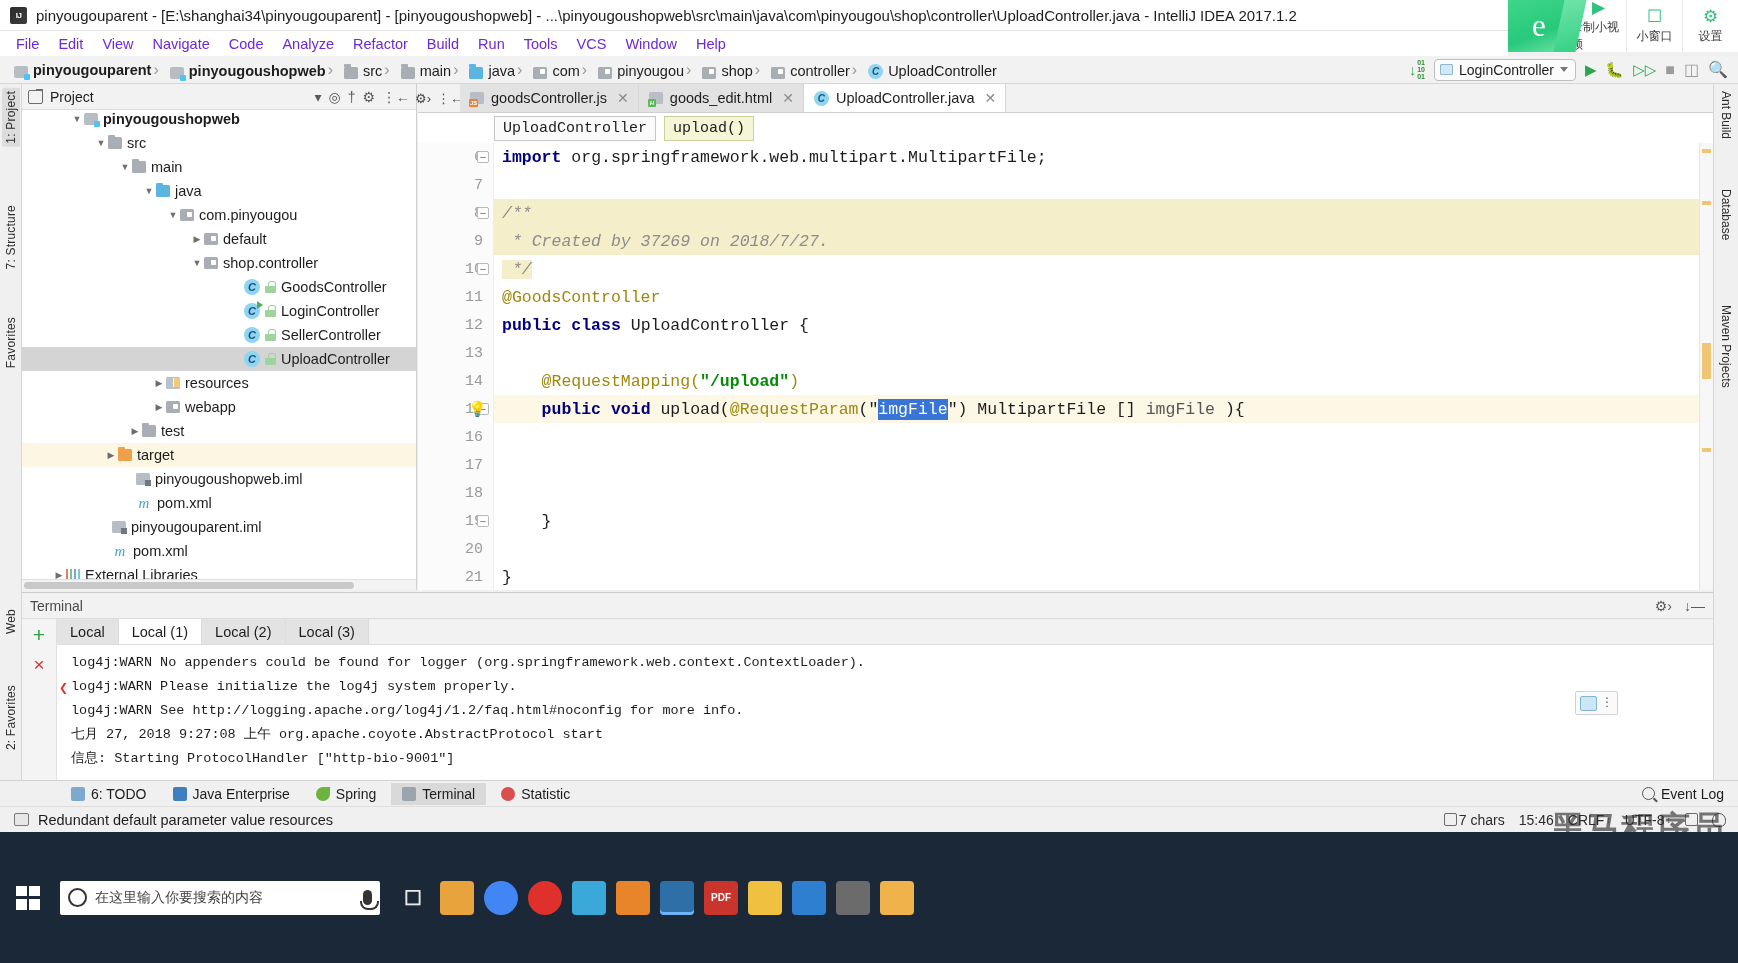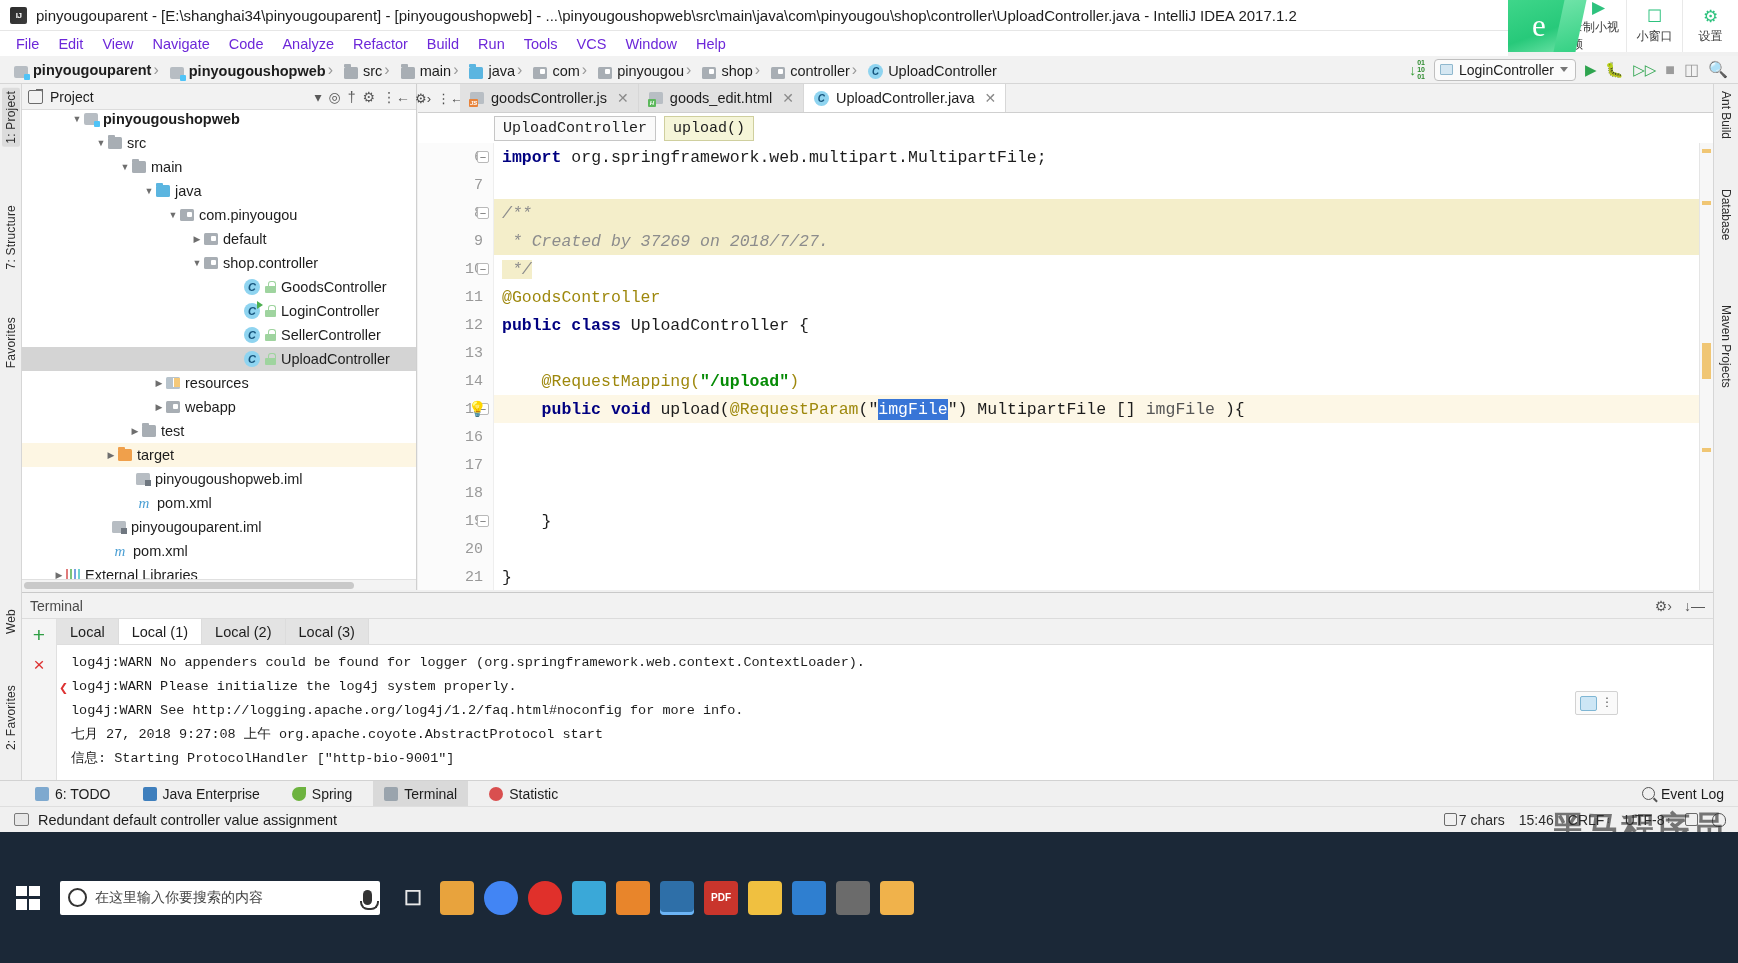--- a/index.html
+++ b/index.html
@@ -382,21 +382,21 @@
   }
   .tf-sq { width: 17px; height: 15px; background: #cde6f5; border: 1px solid #7fb6d4; border-radius: 2px; }
   .term-collapse {
     position: absolute; left: 2px; top: 34px; color: #d33; font-size: 15px;
   }
 
   
   .bottombar {
     position: absolute; left: 0; right: 0; top: 780px; height: 26px;
     background: #f0f0f0; border-top: 1px solid #d2d2d2;
-    display: flex; padding-left: 24px; gap: 10px;
+    display: flex; align-items: center; padding-left: 60px; gap: 4px;
     font-size: 14px; color: #1d1d1d;
   }
   .btab {
     display: flex; align-items: center; gap: 6px;
     padding: 3px 11px; cursor: default;
   }
   .btab.active { background: #d9d9d9; }
   .bottombar .right { margin-left: auto; display: flex; align-items: center; gap: 6px; padding-right: 14px; }
   .bi { width: 14px; height: 14px; border-radius: 2px; flex: 0 0 auto; }
   .bi.todo { background: #7ea9cf; }
@@ -865,21 +865,21 @@
       <span>Statistic</span>
     </div>
     <div class="right">
       <i class="mag"></i>
       <span>Event Log</span>
     </div>
   </div>
 
   <div class="statusbar">
     <i class="st-mon"></i>
-    <span>Redundant default controller value assignment</span>
+    <span>Redundant default parameter value resources</span>
     <div class="right">
       <span class="st-chip">
         <i class="lockbox"></i>
         <span class="st-numeric">7 chars</span>
       </span>
       <span class="st-numeric">15:46</span>
       <span class="st-chip">
         <span>CRLF</span>
         <span class="st-updn">↕</span>
       </span>

